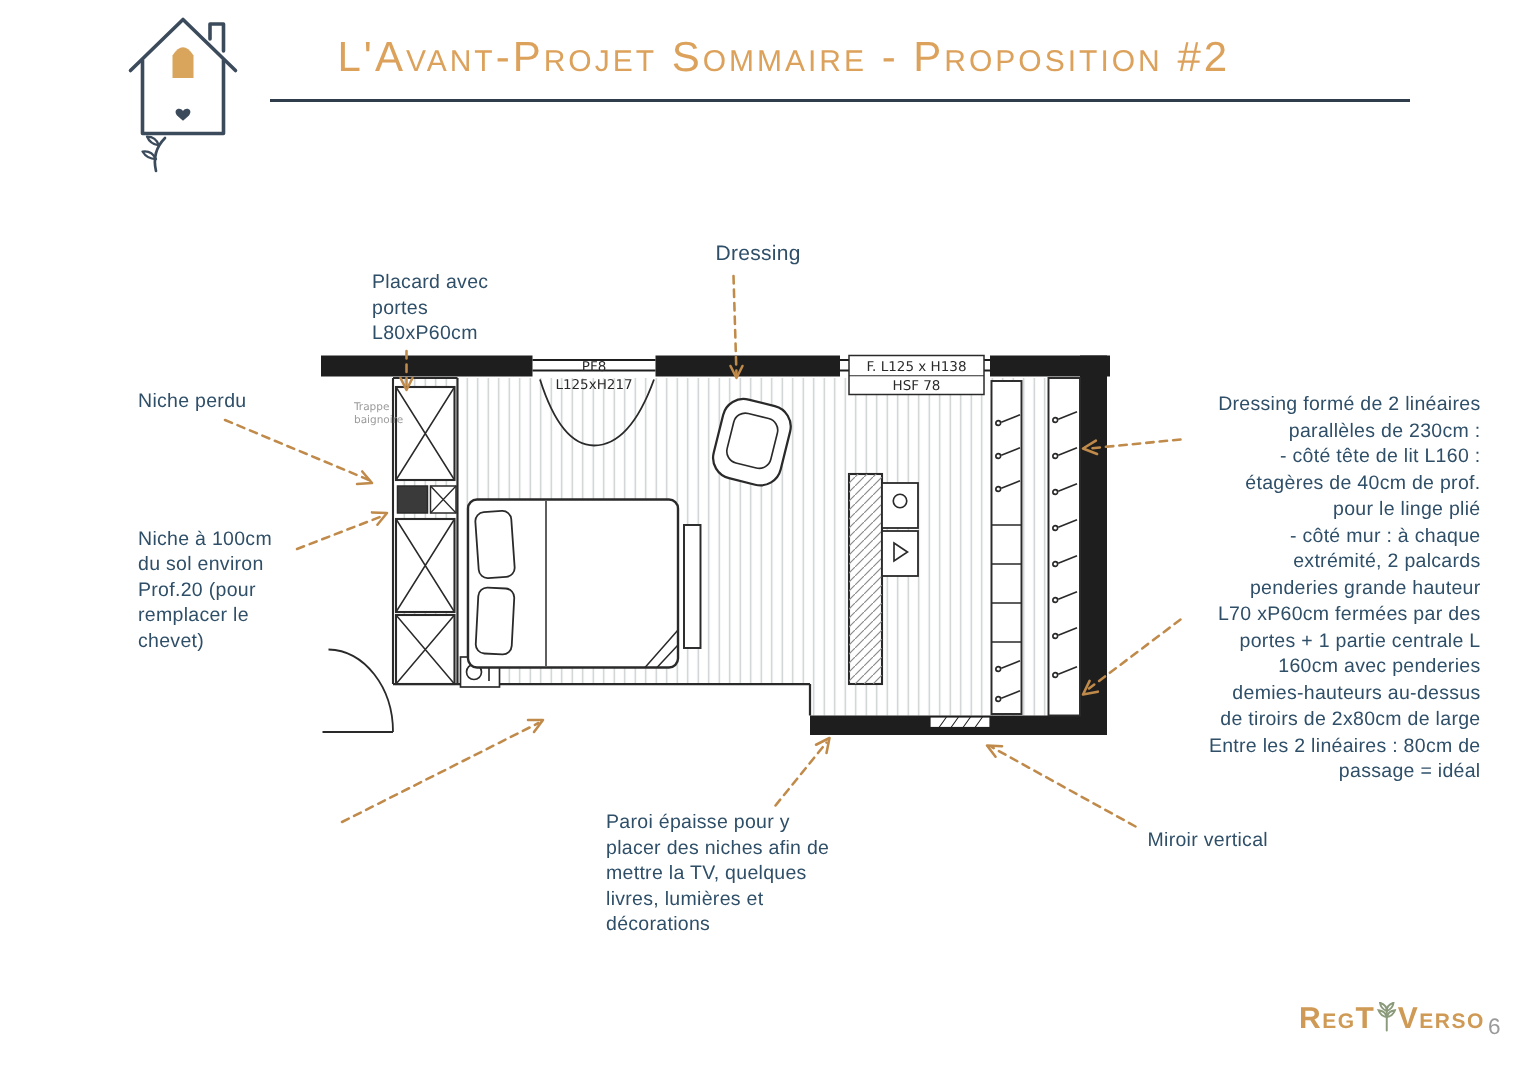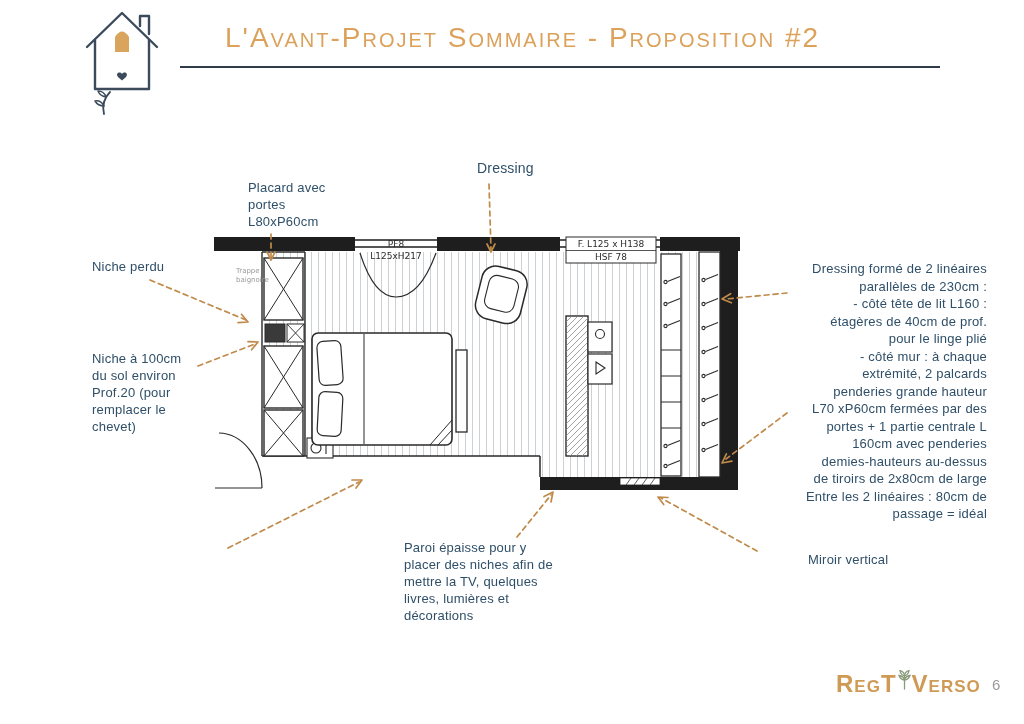--- a/index.html
+++ b/index.html
@@ -11,24 +11,24 @@
            font-variant:small-caps; letter-spacing:2px; font-weight:400;margin-left:45px; }
   .title-underline { position:absolute; left:180px; top:66px; width:760px; height:2px; background:#2e3c4b; }
   .note { position:absolute; font-size:13px; line-height:17px; color:#2f4f68;
           white-space:pre-line; letter-spacing:0.2px; }
   .note-fauteuil { left:477px; top:160px; font-size:14px; }
   .note-placard { left:248px; top:179px; }
   .note-espace { left:92px; top:258px; }
   .note-niche { left:92px; top:329px;margin-top:21px; }
   .note-chevet { left:137px; top:553px; }
   .note-paroi { left:404px; top:539px; }
-  .note-miroir { left:765px; top:551px;margin-left:43px; }
+  .note-miroir { left:765px; top:551px; }
   .note-dressing { left:759px; top:260px; width:228px; line-height:17.5px;text-align:right; }
-  .brand { position:absolute; left:836px; top:668px; display:flex; align-items:flex-end;
-           color:#cf9a55; font-variant:small-caps; font-size:24px; letter-spacing:1px; font-weight:600; }
+  .brand { position:absolute; left:866px; top:668px; display:flex; 
+           color:#cf9a55; font-variant:small-caps; font-size:20px; letter-spacing:1px; font-weight:600; }
   .brand .wheat { margin:0 1px 2px 1px; }
   .page-num { position:absolute; left:992px; top:676px; font-size:15px; color:#9a9a9a; }
   .plan-label { font-size:9px; fill:#2a2a2a; font-family:"DejaVu Sans", sans-serif; }
   .plan-label-sm { font-size:7px; fill:#9a9a9a; font-family:"DejaVu Sans", sans-serif; }
 </style>
 </head>
 <body>
 
 <div class="page">
 

